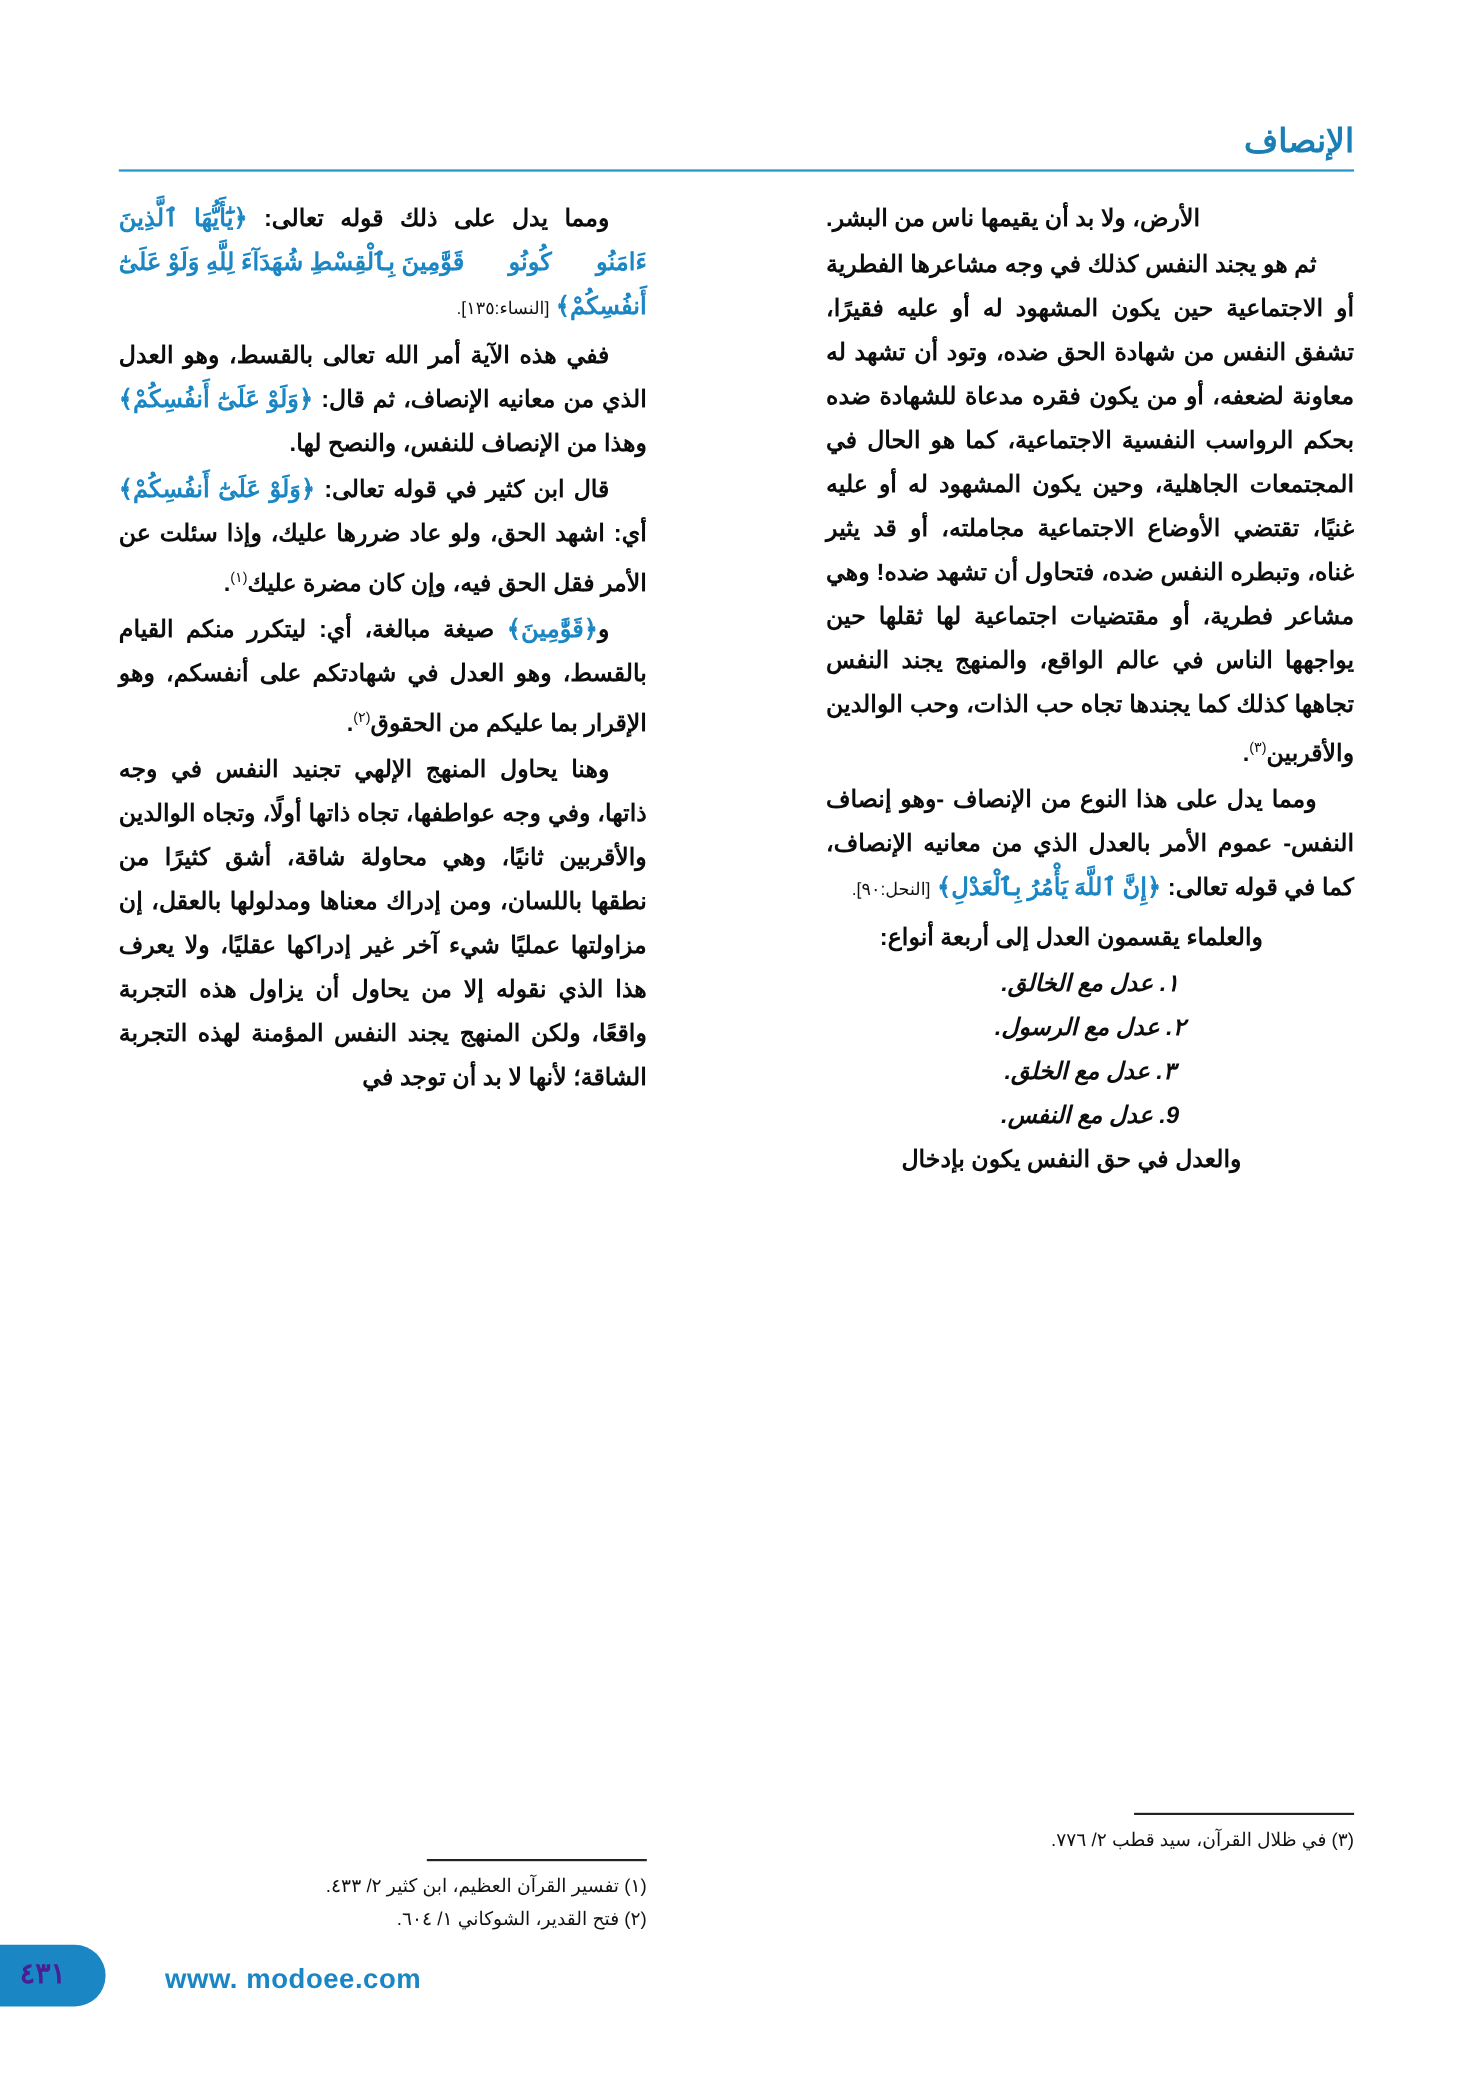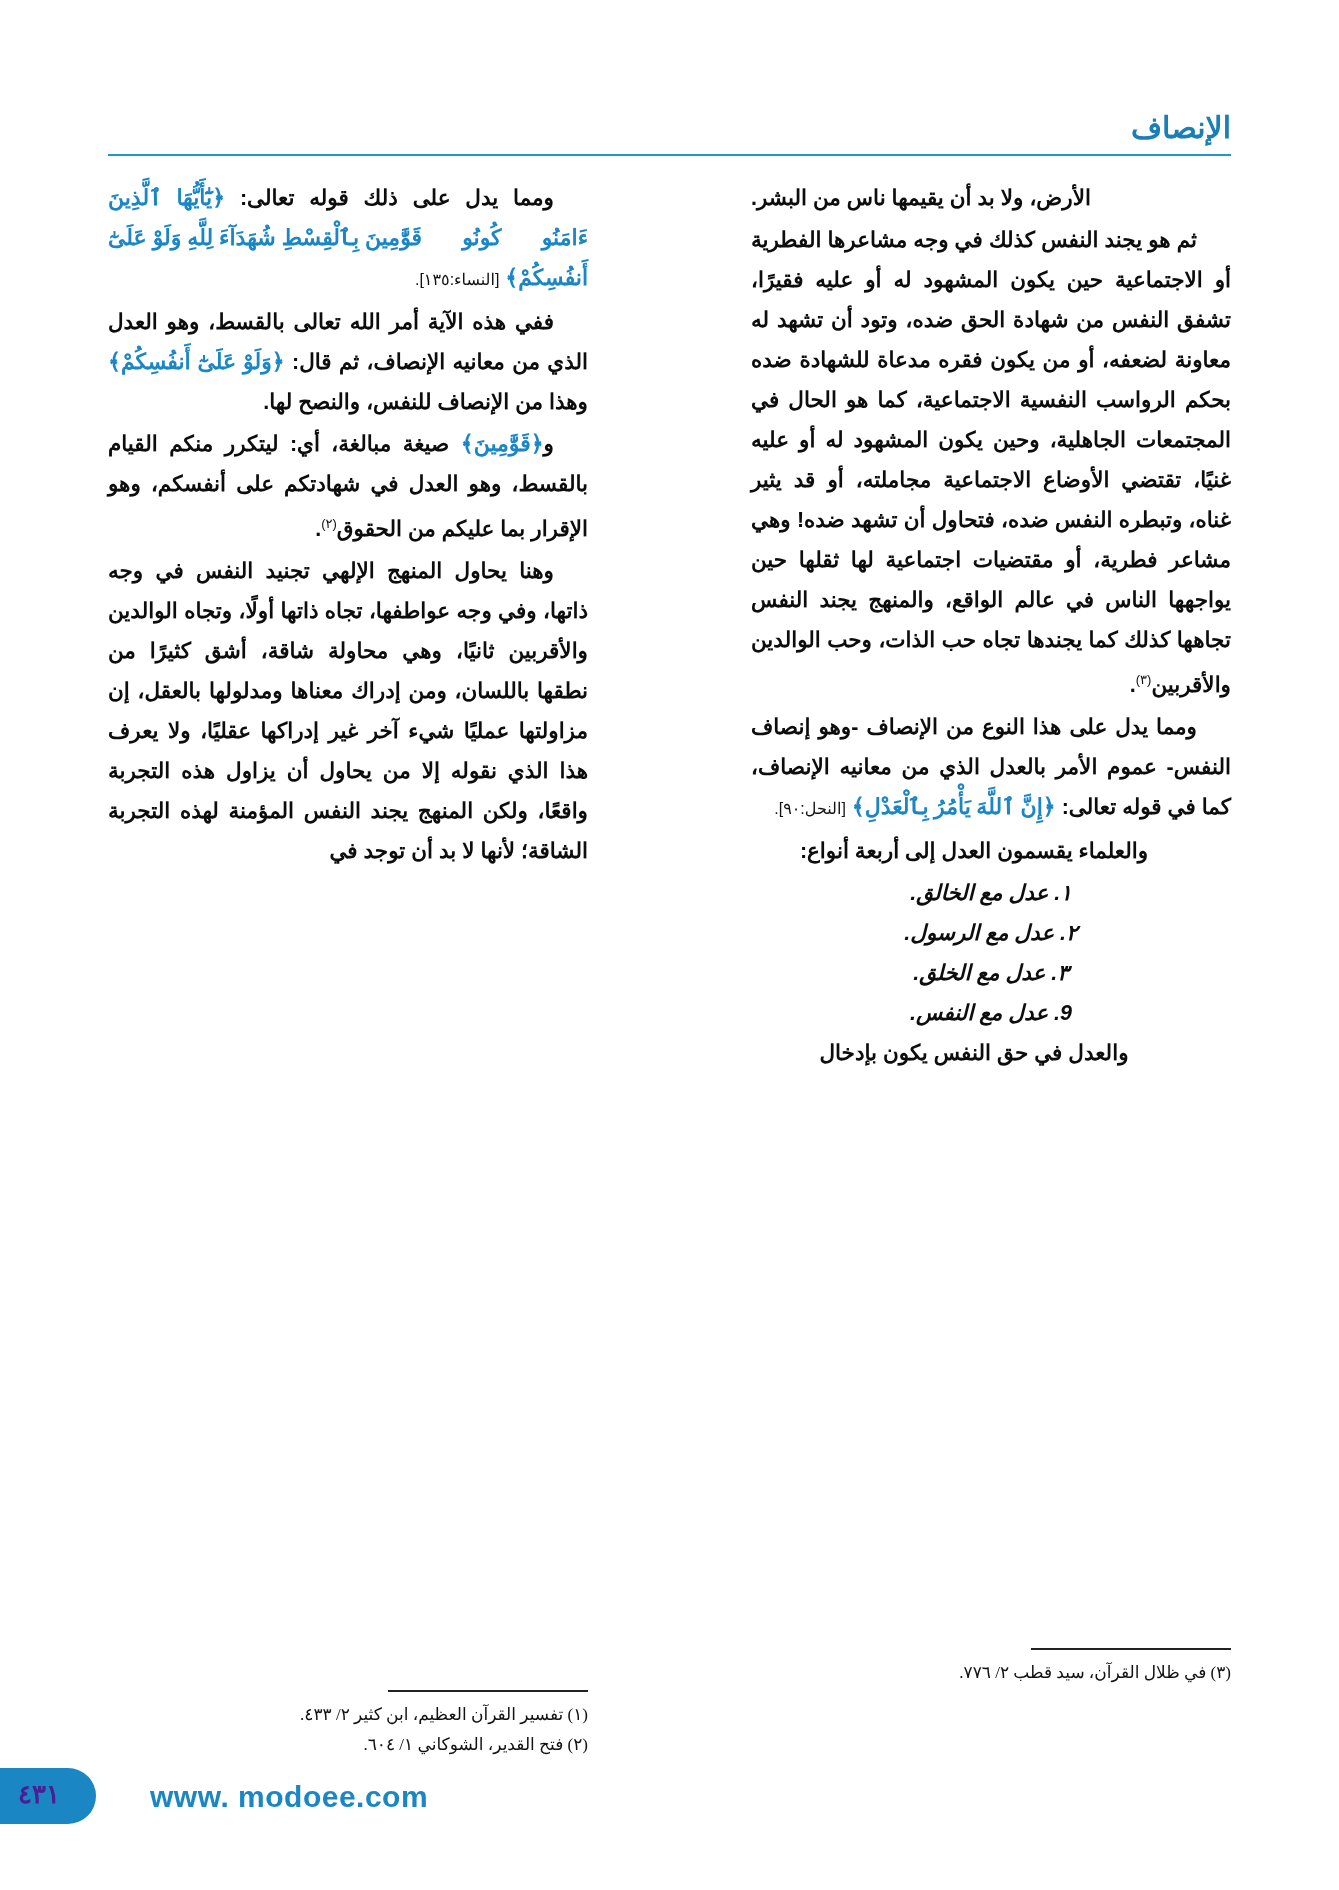--- a/index.html
+++ b/index.html
@@ -113,21 +113,21 @@
     color: #111;
   }
   .footnote-rule {
     width: 200px;
     height: 1.6px;
     background: #222;
     margin-bottom: 8px;
   }
   .fn-right { right: 108px; top: 1648px; }
   .fn-left  { left: 108px;  top: 1690px; }
-  .footnote-line { white-space: nowrap; font-family: Liberation Serif, serif; }
+  .footnote-line { white-space: nowrap; }
 
   
   .footer-tab {
     position: absolute;
     left: 0;
     bottom: 66px;
     width: 96px;
     height: 56px;
     background: #1b86c4;
     border-top-right-radius: 28px;
@@ -140,21 +140,21 @@
     color: #4c1d95;
     font-size: 26px;
     font-weight: bold;
     direction: rtl;
   }
   .site-url {
     position: absolute;
     left: 150px;
     bottom: 76px;
     color: #1b86c4;
-    font-size: 30px;
+    font-size: 25px;
     font-weight: bold;
     letter-spacing: 0.5px;
     direction: ltr;
   }
 </style>
 </head>
 <body>
 
 <div class="page">
 
@@ -170,20 +170,25 @@
       <span class="quran">﴿يَٰٓأَيُّهَا ٱلَّذِينَ ءَامَنُوا۟ كُونُوا۟ قَوَّٰمِينَ بِٱلْقِسْطِ شُهَدَآءَ لِلَّهِ وَلَوْ عَلَىٰٓ أَنفُسِكُمْ﴾</span>
       <span class="ayah-ref">[النساء:١٣٥].</span>
     </p>
 
     <p class="para indent">
       <span>ففي هذه الآية أمر الله تعالى بالقسط، وهو العدل الذي من معانيه الإنصاف، ثم قال:</span>
       <span class="quran">﴿وَلَوْ عَلَىٰٓ أَنفُسِكُمْ﴾</span>
       <span>وهذا من الإنصاف للنفس، والنصح لها.</span>
     </p>
 
+    <p class="para indent">
+      <span>قال ابن كثير في قوله تعالى:</span>
+      <span class="quran">﴿وَلَوْ عَلَىٰٓ أَنفُسِكُمْ﴾</span>
+      <span>أي: اشهد الحق، ولو عاد ضررها عليك، وإذا سئلت عن الأمر فقل الحق فيه، وإن كان مضرة عليك</span><span class="sup">(١)</span>.
+    </p>
 
     <p class="para indent">
       <span>و</span><span class="quran">﴿قَوَّٰمِينَ﴾</span>
       <span>صيغة مبالغة، أي: ليتكرر منكم القيام بالقسط، وهو العدل في شهادتكم على أنفسكم، وهو الإقرار بما عليكم من الحقوق</span><span class="sup">(٢)</span>.
     </p>
 
     <p class="para indent">وهنا يحاول المنهج الإلهي تجنيد النفس في وجه ذاتها، وفي وجه عواطفها، تجاه ذاتها أولًا، وتجاه الوالدين والأقربين ثانيًا، وهي محاولة شاقة، أشق كثيرًا من نطقها باللسان، ومن إدراك معناها ومدلولها بالعقل، إن مزاولتها عمليًا شيء آخر غير إدراكها عقليًا، ولا يعرف هذا الذي نقوله إلا من يحاول أن يزاول هذه التجربة واقعًا، ولكن المنهج يجند النفس المؤمنة لهذه التجربة الشاقة؛ لأنها لا بد أن توجد في</p>
   </div>
 
   <div class="col col-right">

